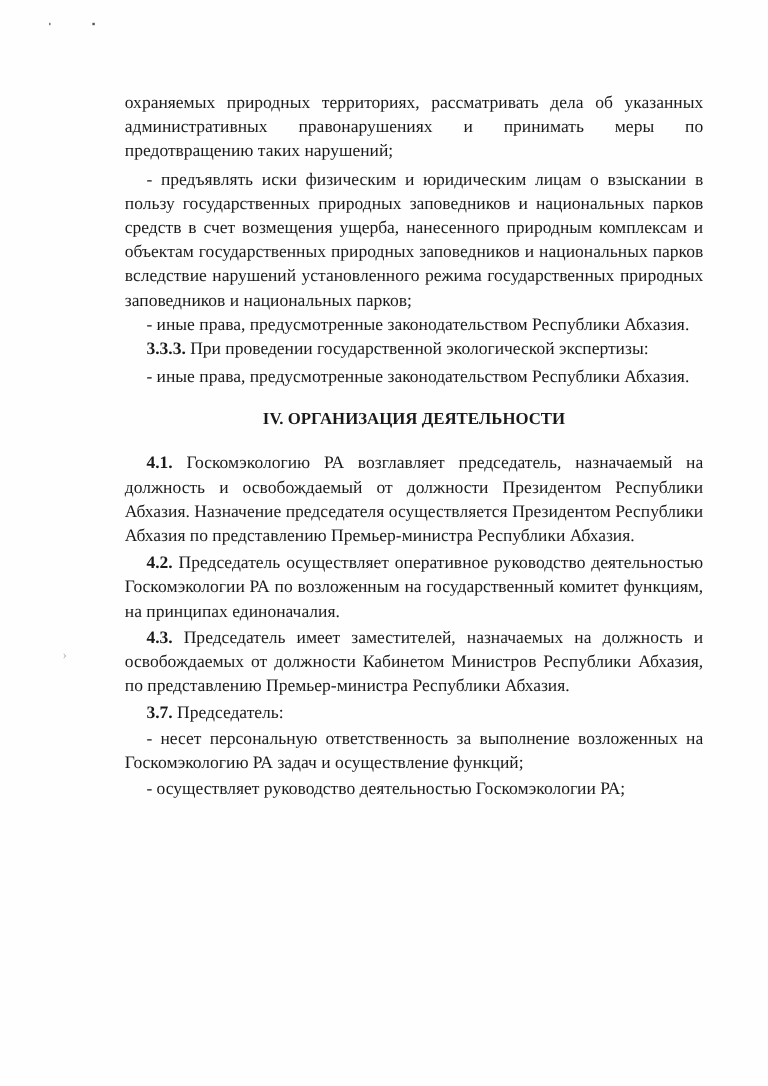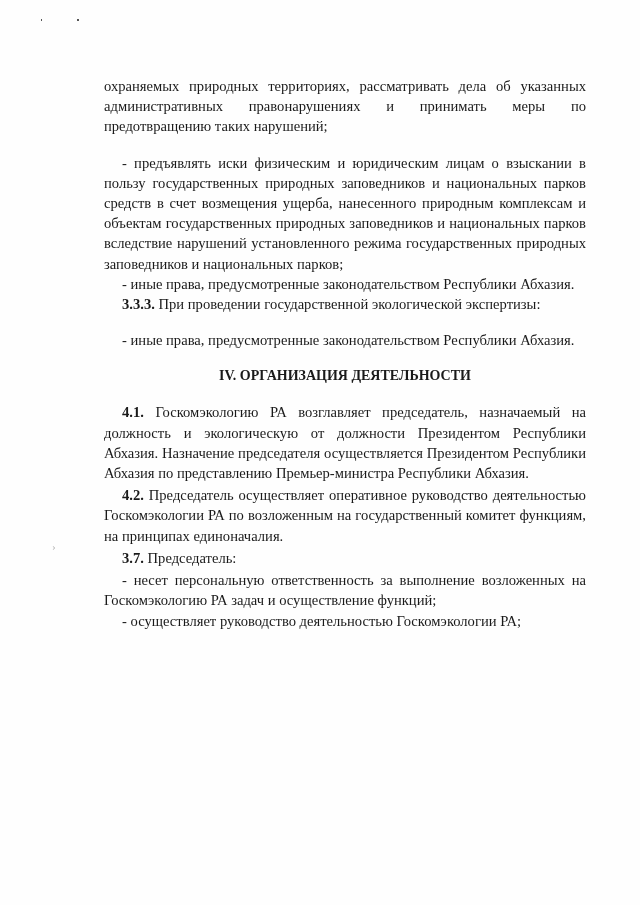--- a/index.html
+++ b/index.html
@@ -32,21 +32,21 @@
       top: 76px;
       font-size: 14.6px;
       line-height: 20.2px;
     }
     .p {
       margin: 0;
       text-align: justify;
       text-align-last: left;
     }
     .p.indent { text-indent: 18px; }
-    .p.gap-top { margin-top: 16px; }
+    .p.gap-top { margin-top: 3px; }
     .num { font-weight: bold; }
     .heading {
       margin: 16px 0 16px 0;
       text-align: center;
       font-weight: bold;
       font-size: 14px;
       line-height: 20px;
     }
     .p.sec4 { margin-top: 2px; font-family: Liberation Serif, serif; }
     .p.sec4-list { margin-top: 1.5px; }
@@ -74,24 +74,25 @@
 
     <p class="p indent gap-top">- предъявлять иски физическим и юридическим лицам о взыскании в пользу государственных природных заповедников и национальных парков средств в счет возмещения ущерба, нанесенного природным комплексам и объектам государственных природных заповедников и национальных парков вследствие нарушений установленного режима государственных природных заповедников и национальных парков;</p>
     <p class="p indent">- иные права, предусмотренные законодательством Республики Абхазия.</p>
 
     <p class="p indent"><span class="num">3.3.3.</span><span> При проведении государственной экологической экспертизы:</span></p>
 
     <p class="p indent gap-top">- иные права, предусмотренные законодательством Республики Абхазия.</p>
 
     <h2 class="heading">IV. ОРГАНИЗАЦИЯ ДЕЯТЕЛЬНОСТИ</h2>
 
-    <p class="p indent"><span class="num">4.1.</span><span> Госкомэкологию РА возглавляет председатель, назначаемый на должность и экологическую от должности Президентом Республики Абхазия. Назначение председателя осуществляется Президентом Республики Абхазия по представлению Премьер-министра Республики Абхазия.</span></p>
+    <p class="p indent"><span class="num">4.1.</span><span> Госкомэкологию РА возглавляет председатель, назначаемый на должность и освобождаемый от должности Президентом Республики Абхазия. Назначение председателя осуществляется Президентом Республики Абхазия по представлению Премьер-министра Республики Абхазия.</span></p>
 
     <p class="p indent sec4"><span class="num">4.2.</span><span> Председатель осуществляет оперативное руководство деятельностью Госкомэкологии РА по возложенным на государственный комитет функциям, на принципах единоначалия.</span></p>
 
+    <p class="p indent sec4"><span class="num">4.3.</span><span> Председатель имеет заместителей, назначаемых на должность и освобождаемых от должности Кабинетом Министров Республики Абхазия, по представлению Премьер-министра Республики Абхазия.</span></p>
 
     <p class="p indent sec4"><span class="num">3.7.</span><span> Председатель:</span></p>
 
     <p class="p indent sec4-list">- несет персональную ответственность за выполнение возложенных на Госкомэкологию РА задач и осуществление функций;</p>
     <p class="p indent sec4-list">- осуществляет руководство деятельностью Госкомэкологии РА;</p>
 
   </div>
 </div>
 
 </body></html>

